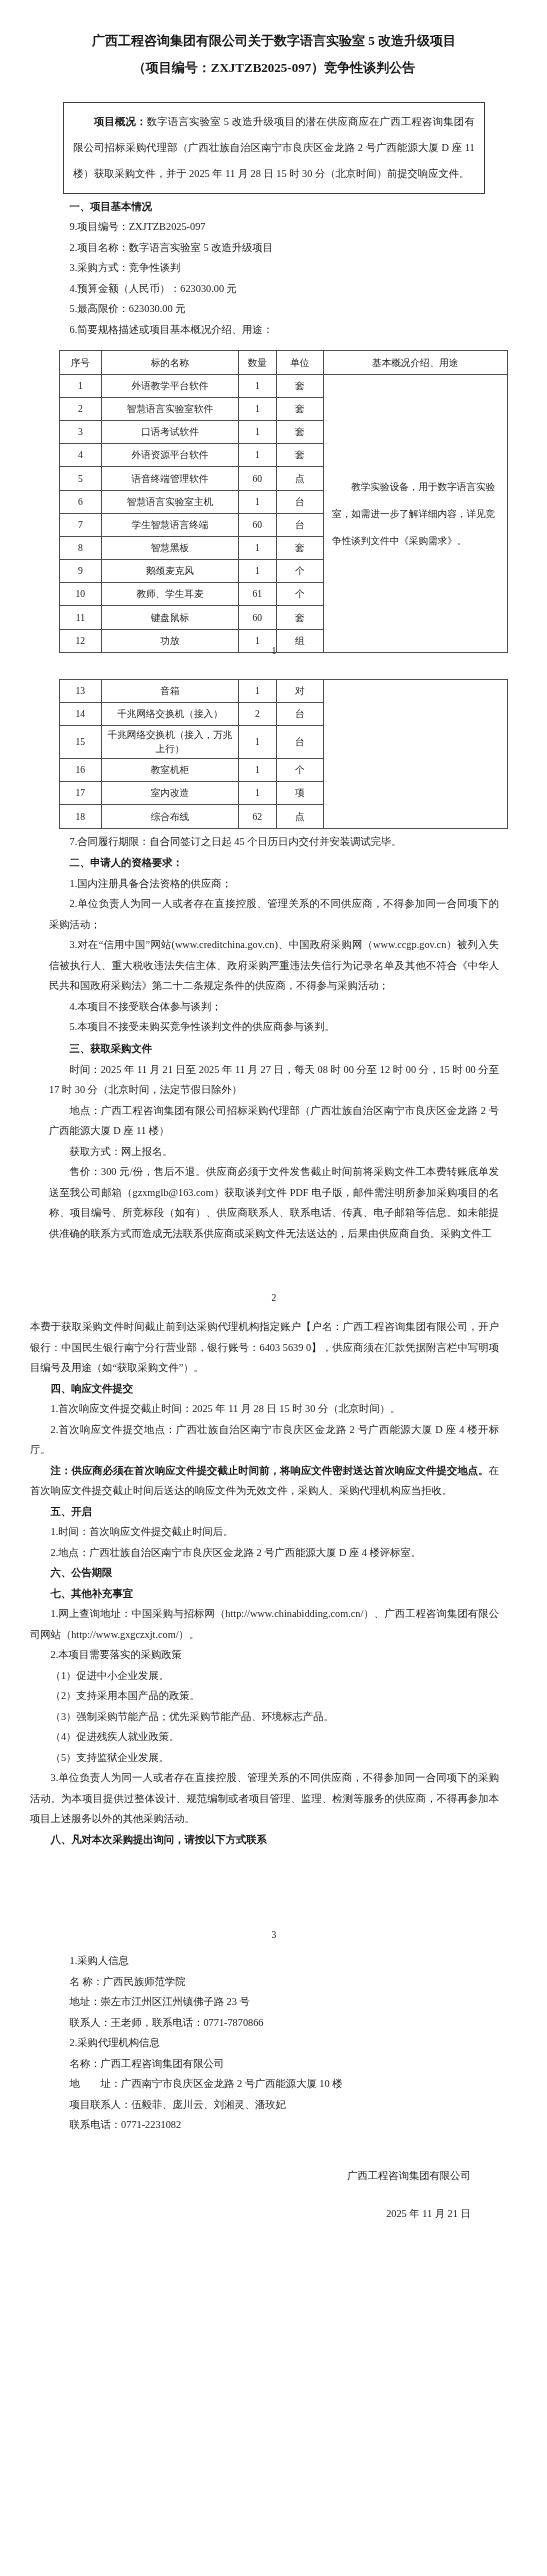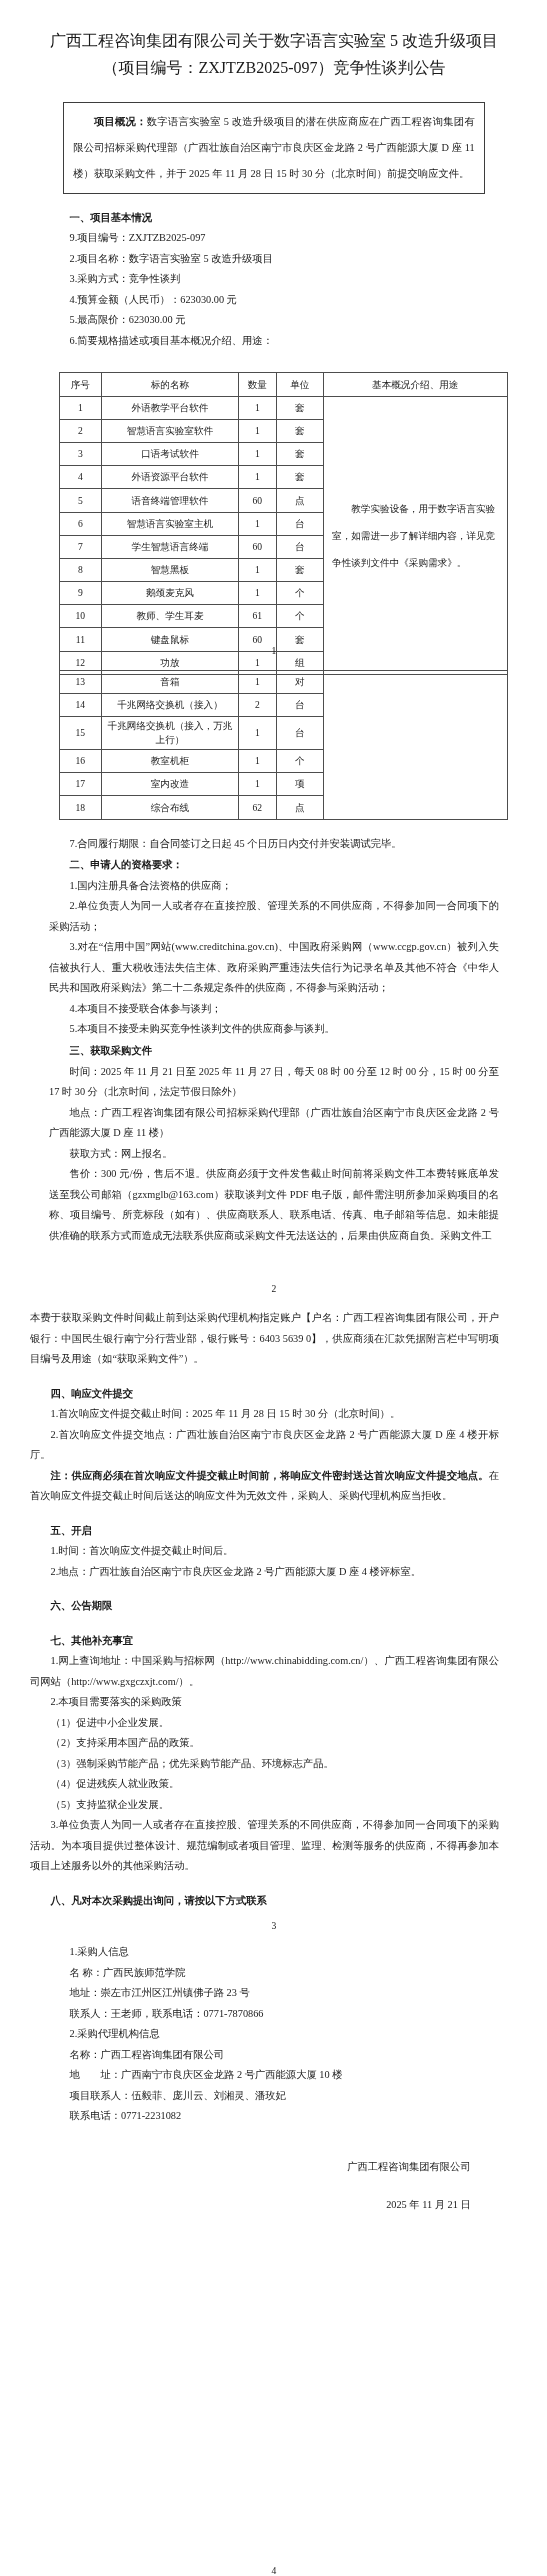--- a/index.html
+++ b/index.html
@@ -15,46 +15,46 @@
   .page2{height:627px;}
   .page3{height:626px;padding-left:30px;}
   .page4{height:664px;}
   .pagenum{
     position:absolute;left:0;right:0;bottom:2.7px;
     text-align:center;font-size:9.6px;color:#1a1a1a;
   }
   .page4 .pagenum{bottom:30px;}
   .title-wrap{padding-top:27px;}
   .title-line{
-    text-align:center;font-weight:normal;font-size:16px;line-height:27px;
+    text-align:center;font-weight:bold;font-size:13px;line-height:27px;
     font-family:"Liberation Serif","DejaVu Serif",serif;
   }
   .overview-box{
     border:0.7px solid #3d3d3d;
     margin:20.5px 13.7px 0 13.7px;
     padding:6.2px 9.6px;
   }
   .overview-box p{margin:0;line-height:26px;text-indent:2em;text-align:justify;}
   .b{font-weight:bold;margin-top:11px;}
   .p{margin:0;line-height:20.5px;text-align:justify;}
   .indent{text-indent:2em;}
   .h{font-weight:bold;margin-top:1.4px;}
-  .mt4{margin-top:14px;}
-  .mt8{margin-top:14px;}
+  .mt4{margin-top:0;}
+  .mt8{margin-top:3px;}
   .mt12{margin-top:8.2px;}
   .mt16{margin-top:11px;}
   table{
     border-collapse:collapse;
     width:449px;
     margin-left:9.6px;
     font-size:9.6px;
     table-layout:fixed;
   }
-  .tbl-p1{margin-top:21px;}
-  .tbl-p2{margin-top:11px;}
+  .tbl-p1{margin-top:10px;}
+  .tbl-p2{margin-top:20px;}
   th,td{
     border:0.7px solid #4d4d4d;
     text-align:center;
     vertical-align:middle;
     font-weight:normal;
     padding:2.1px 1.4px;
     height:18px;
     line-height:13.7px;
   }
   col.c-no{width:9.5%;}

